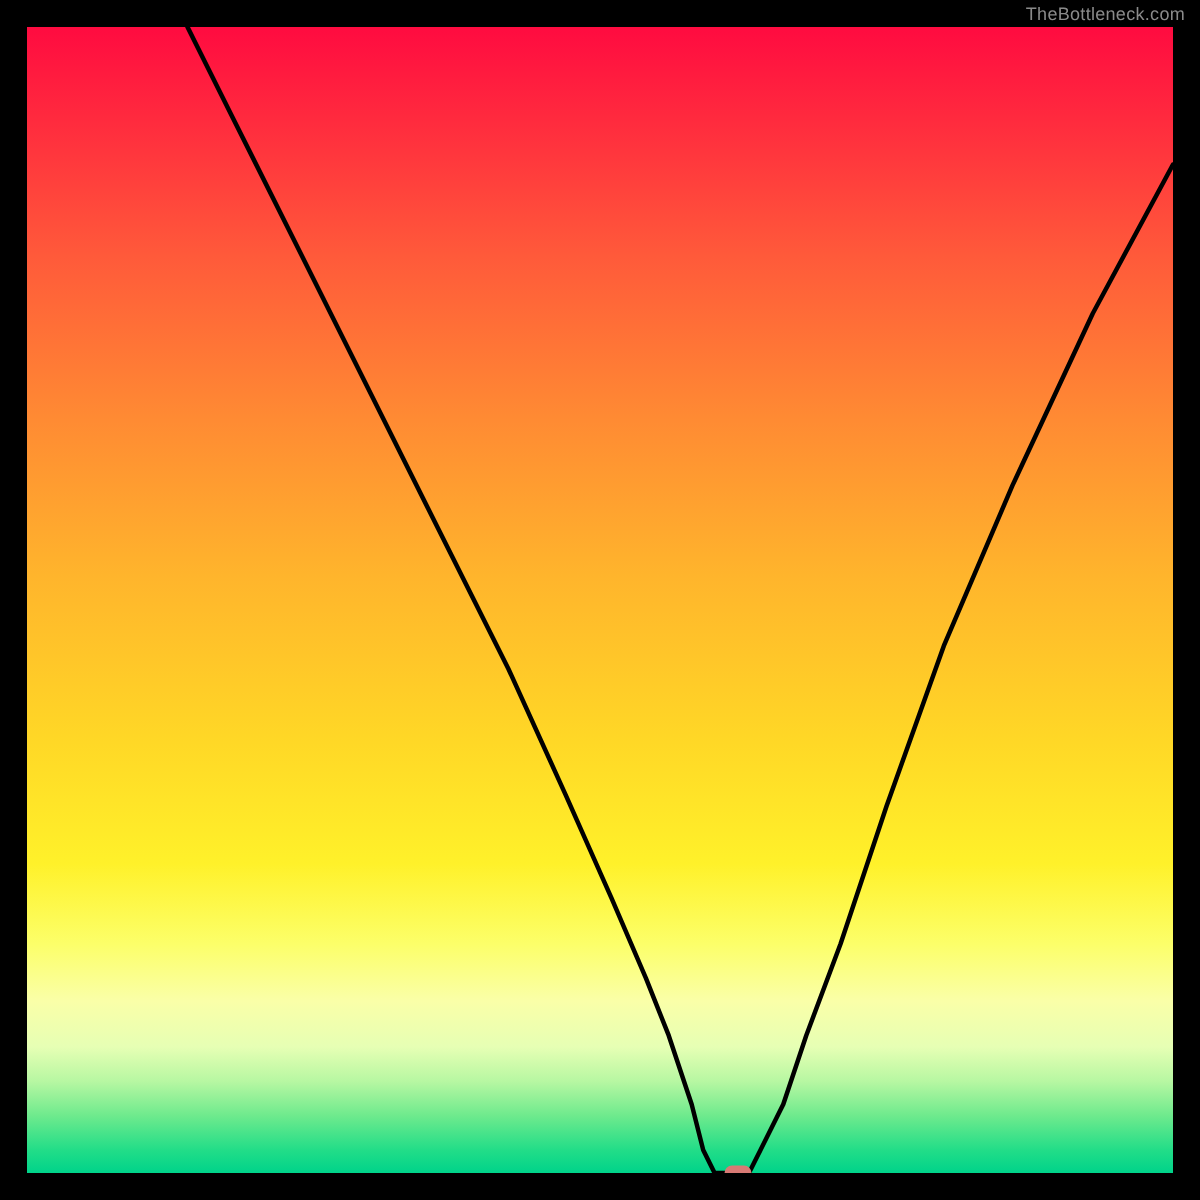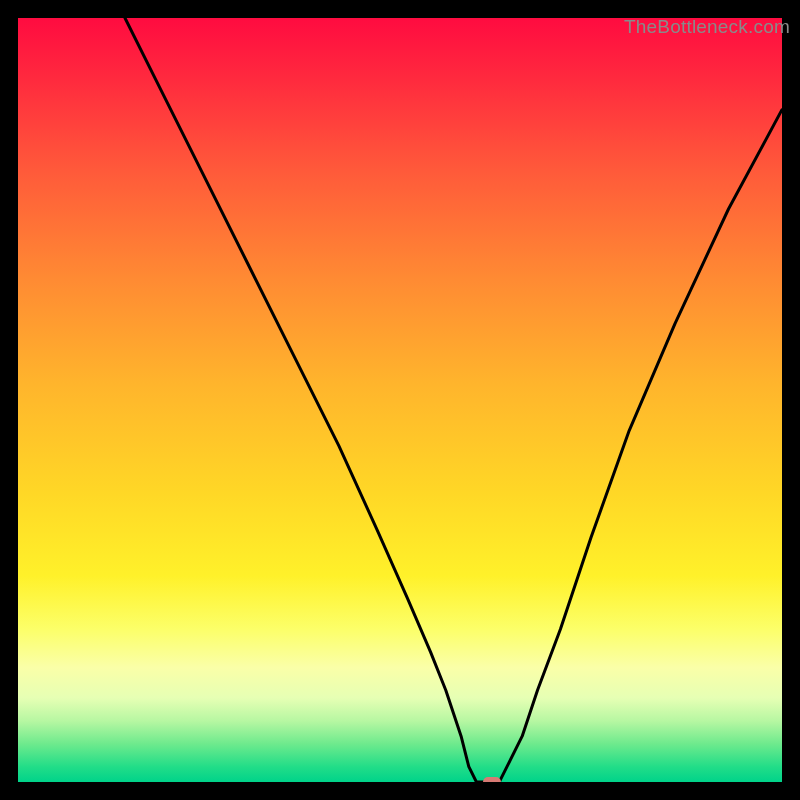--- a/index.html
+++ b/index.html
@@ -54,24 +54,24 @@
   .marker {
     position: absolute;
     width: 18px;
     height: 10px;
     border-radius: 5px;
     background: #d77a74;
     transform: translate(-50%, -50%);
   }
   .watermark {
     position: absolute;
-    top: 16px;
+    top: 2px;
     right: 10px;
     color: #8a8a8a;
-    font-size: 19px;
+    font-size: 12px;
     letter-spacing: 0.2px;
     user-select: none;
     pointer-events: none;
   }
 </style>
 </head>
 <body>
 
 <div class="stage">
 

